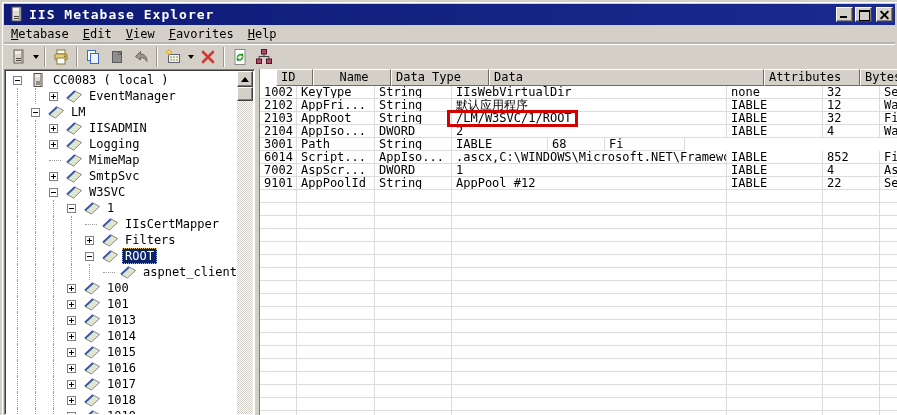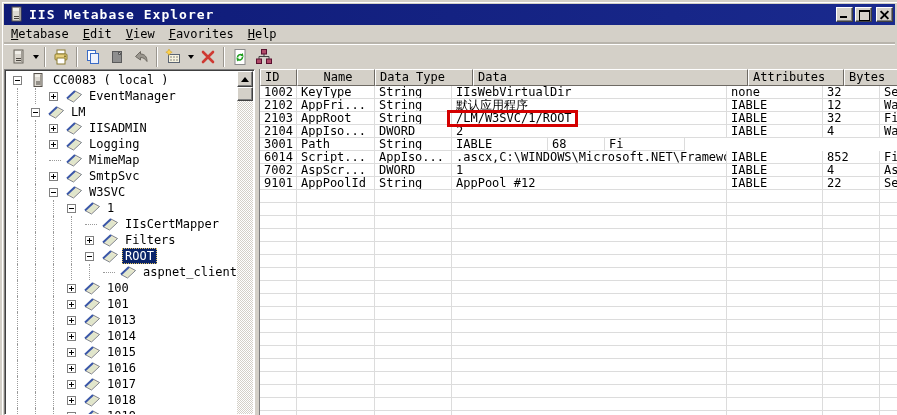--- a/index.html
+++ b/index.html
@@ -654,21 +654,21 @@
     <div class="vscroll">
       <div class="sbtn up"></div>
       <div class="sthumb"></div>
     </div>
   </div>
 
   <div class="splitter"></div>
 
   <div class="grid-panel">
     <div class="grid-header" id="grid-header">
-        <span class="gh-cell" style="width: 37px;">ID</span>
+        <span class="gh-cell" style="width: 37px; margin-left: 16px;">ID</span>
         <span class="gh-cell" style="width: 78px; text-align: center;">Name</span>
         <span class="gh-cell" style="width: 98px;">Data Type</span>
         <span class="gh-cell" style="width: 275px;">Data</span>
         <span class="gh-cell" style="width: 96px;">Attributes</span>
         <span class="gh-cell" style="width: 57px;">Bytes</span>
         <span class="gh-cell" style="width: 80px;">Us</span>
       </div>
     <div class="grid-body" id="grid-body">
         <div class="grid-row">
           <span class="g-cell" style="width: 37px;">1002</span>

